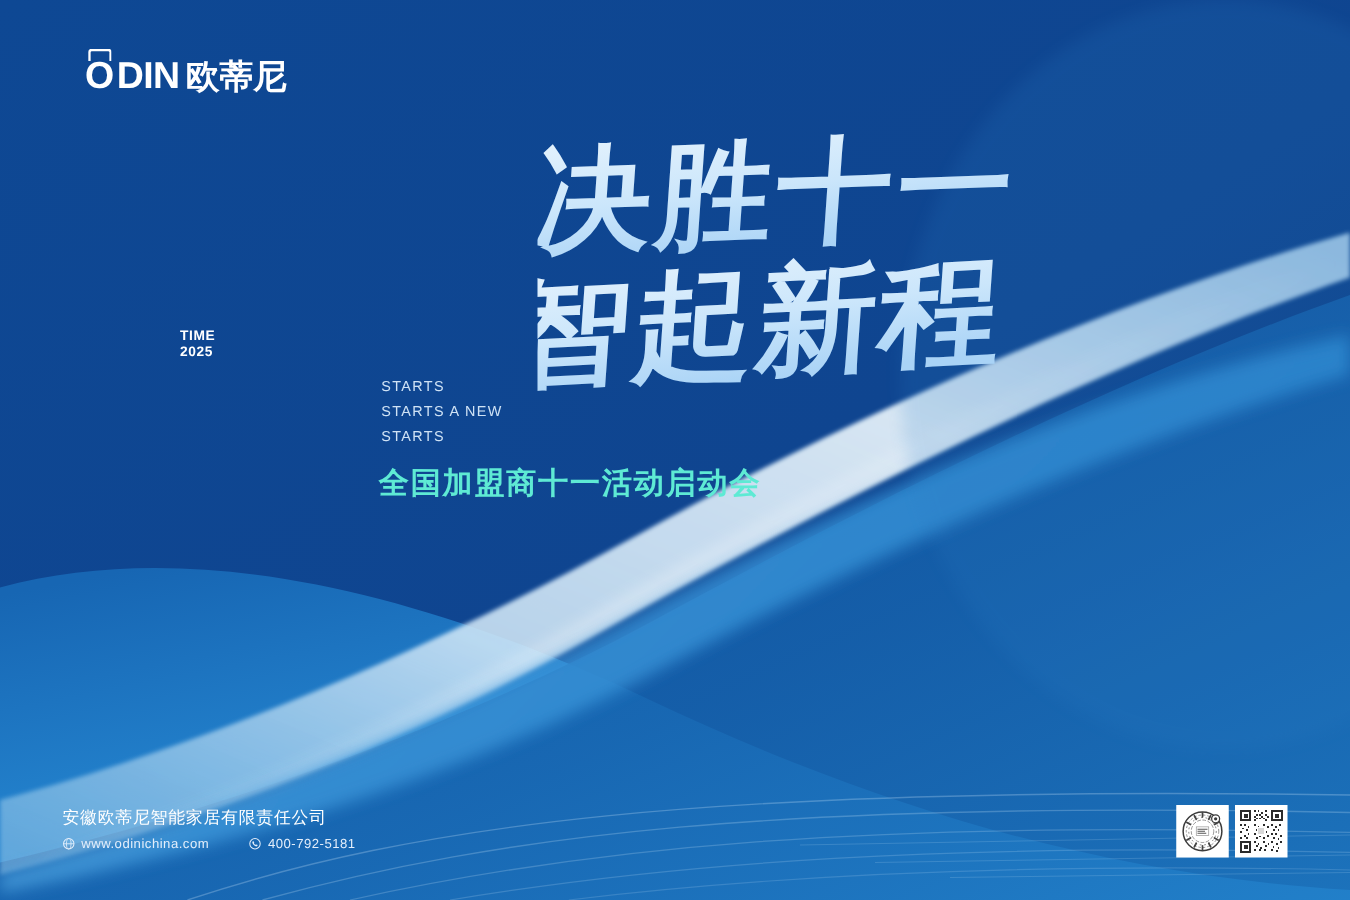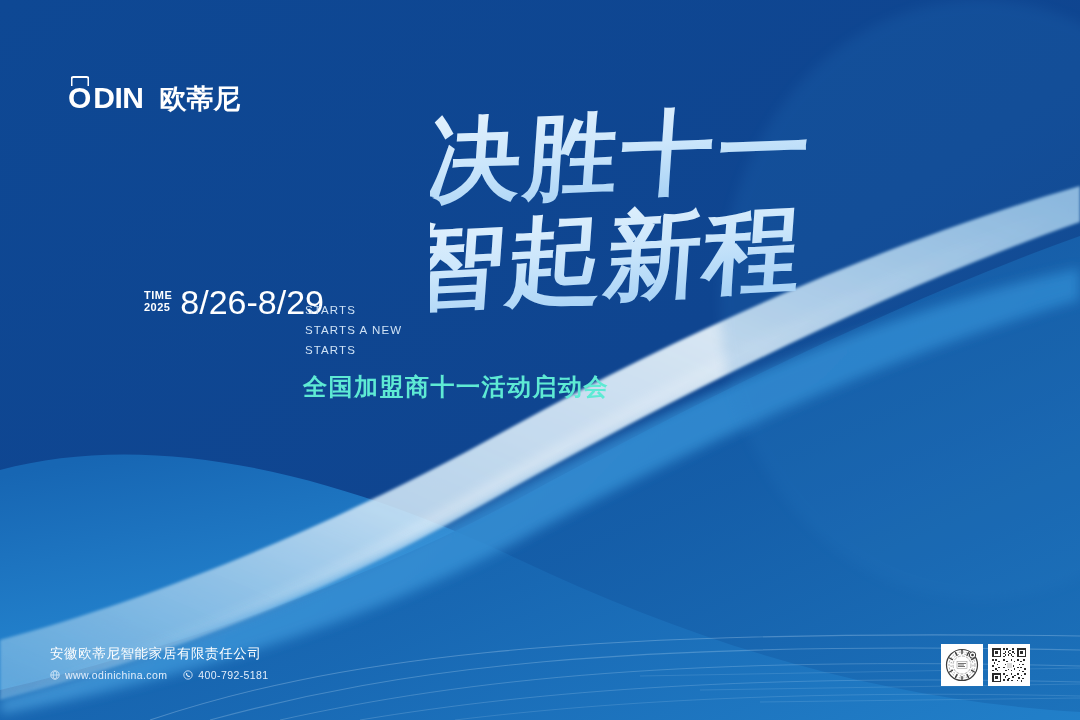--- a/index.html
+++ b/index.html
@@ -33,32 +33,32 @@
     line-height:1;
   }
   .logo-o .macron{
     position:absolute;left:50%;top:-7px;transform:translateX(-50%);
     width:15px;height:8px;
     border-top:2.5px solid #fff;border-left:2.5px solid #fff;border-right:2.5px solid #fff;
     border-radius:3px 3px 0 0;
     border-bottom:none;
     clip-path:polygon(0 0,50% 0,50% 100%,0 100%,0 0,50% 0,100% 0,100% 100%,50% 100%);
   }
-  .logo-latin{font-size:30px;font-weight:bold;letter-spacing:-0.5px;line-height:1;margin-top:37px;}
-  .logo-cjk{font-size:27px;font-weight:bold;letter-spacing:0px;line-height:1;margin-left:14px;}
+  .logo-latin{font-size:30px;font-weight:bold;letter-spacing:-0.5px;line-height:1;}
+  .logo-cjk{font-size:27px;font-weight:bold;letter-spacing:0px;line-height:1;margin-left:3px;}
 
   
   .headline{
     position:absolute;left:430px;top:105px;width:490px;height:240px;
   }
   .headline svg{display:block;width:100%;height:100%;}
 
   
   .date-row{
-    position:absolute;left:144px;top:285px;
+    position:absolute;left:144px;top:263px;
     display:flex;align-items:flex-end;gap:8px;color:#ffffff;justify-content:flex-end;
   }
   .date-label{
     display:flex;flex-direction:column;
     font-size:11px;font-weight:bold;line-height:1.15;
     letter-spacing:0.5px;padding-bottom:5px;
   }
   .date-main{
     font-size:34px;font-weight:500;line-height:1;letter-spacing:0px;
   }
@@ -78,21 +78,21 @@
   }
 
   
   .footer{
     position:absolute;left:50px;top:645px;color:#ffffff;
   }
   .footer-company{
     font-size:13.5px;font-weight:normal;letter-spacing:0.6px;line-height:1.3;
   }
   .footer-contact{
-    display:flex;align-items:center;gap:16px;
+    display:flex;align-items:center;gap:32px;
     margin-top:6px;font-size:10.5px;color:#e3eefb;letter-spacing:0.4px;
   }
   .contact-item{display:flex;align-items:center;gap:5px;}
   .contact-item svg{display:block;}
 
   
   .codes{
     position:absolute;left:941px;top:644px;
     display:flex;gap:5px;
   }
@@ -203,21 +203,20 @@
       <text x="6" y="88" font-family="'DejaVu Serif','Liberation Serif',serif" font-size="92" font-weight="bold" fill="url(#gCalli)" letter-spacing="4" transform="skewX(-6) rotate(-2 6 88)">决胜十一</text>
       <text x="0" y="196" font-family="'DejaVu Serif','Liberation Serif',serif" font-size="96" font-weight="bold" fill="url(#gCalli)" letter-spacing="2" transform="skewX(-7) rotate(-3 0 196)">智起新程</text>
     </svg>
   </div>
 
   <div class="date-row">
     <div class="date-label">
       <span>TIME</span>
       <span>2025</span>
     </div>
-    <div class="date-main">8/26-8/29</div>
   </div>
 
   <div class="slogan">
     <div>STARTS</div>
     <div>STARTS A NEW</div>
     <div>STARTS</div>
   </div>
 
   <div class="subtitle">
     <div>全国加盟商十一活动启动会</div>

